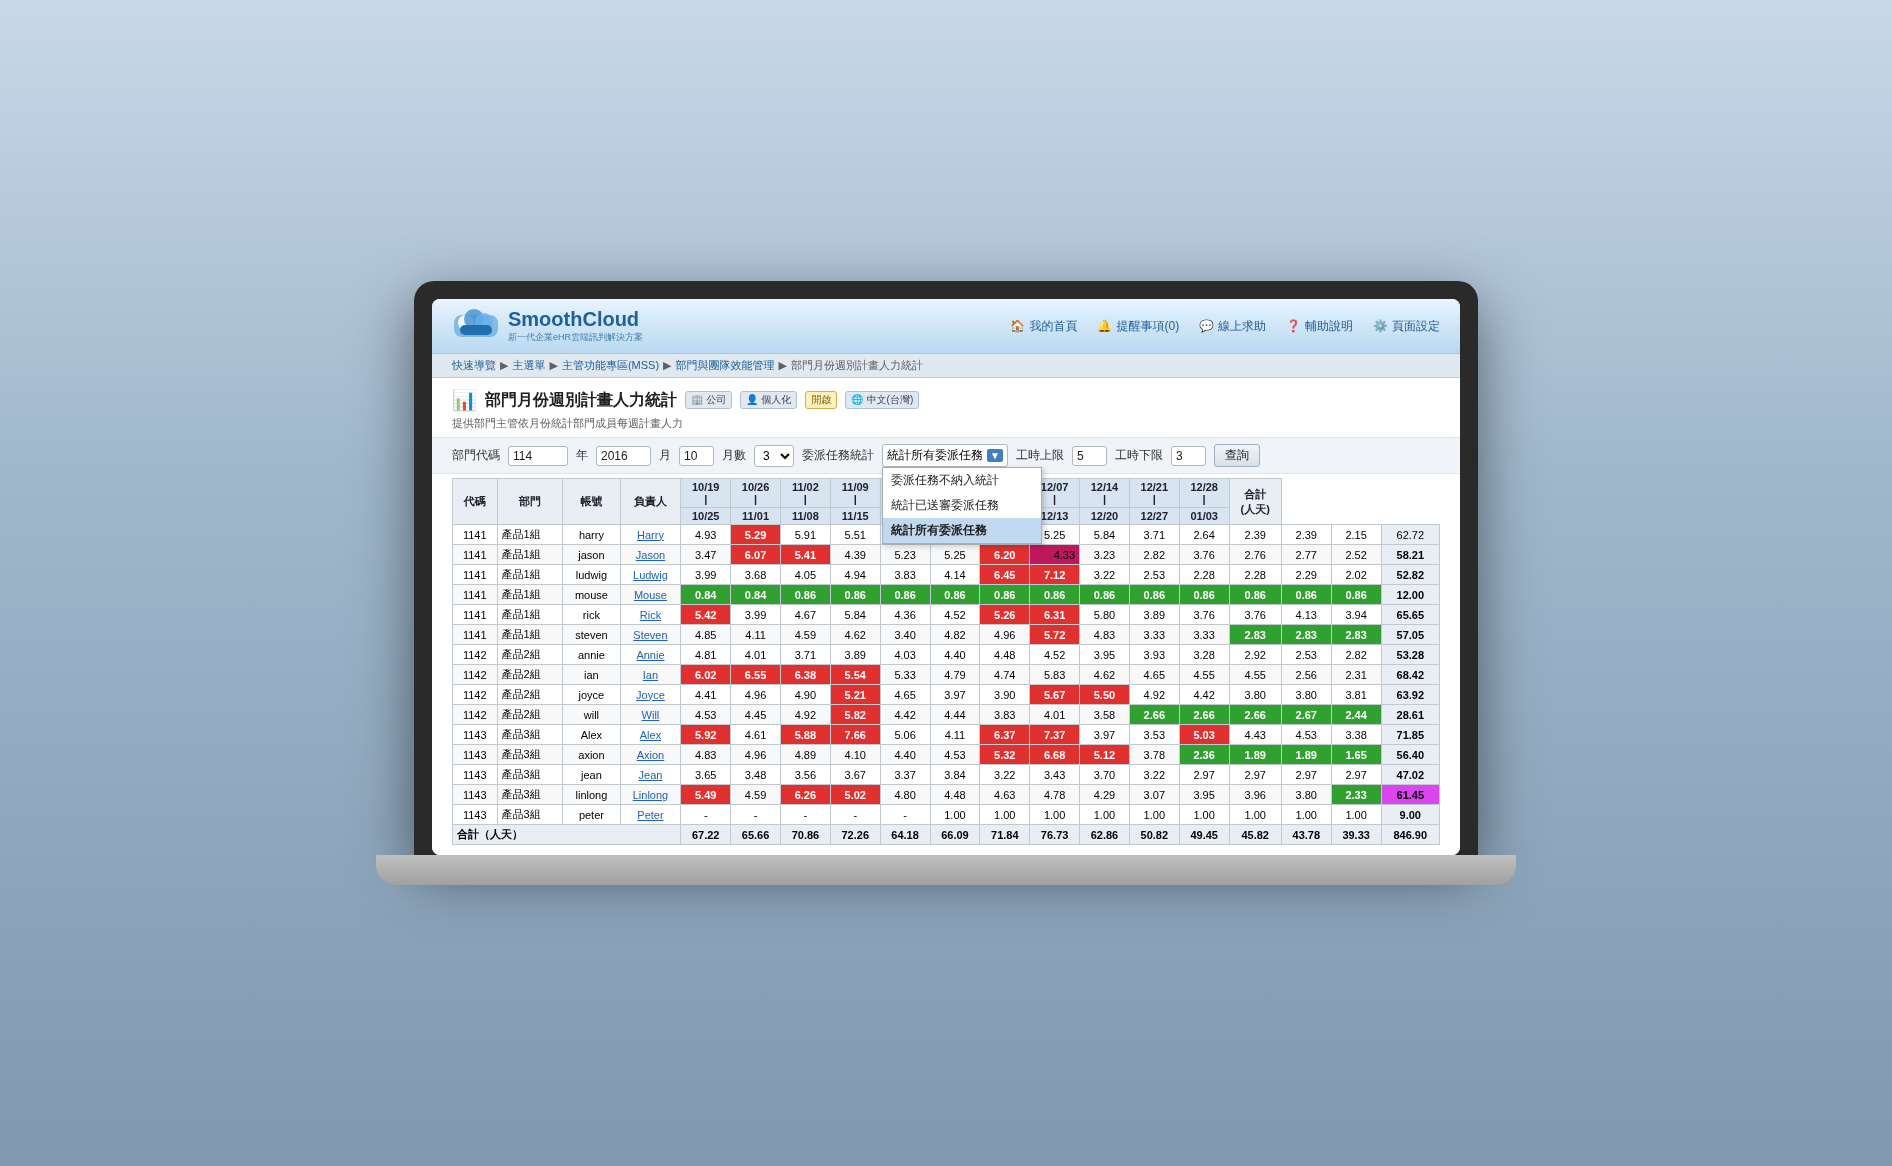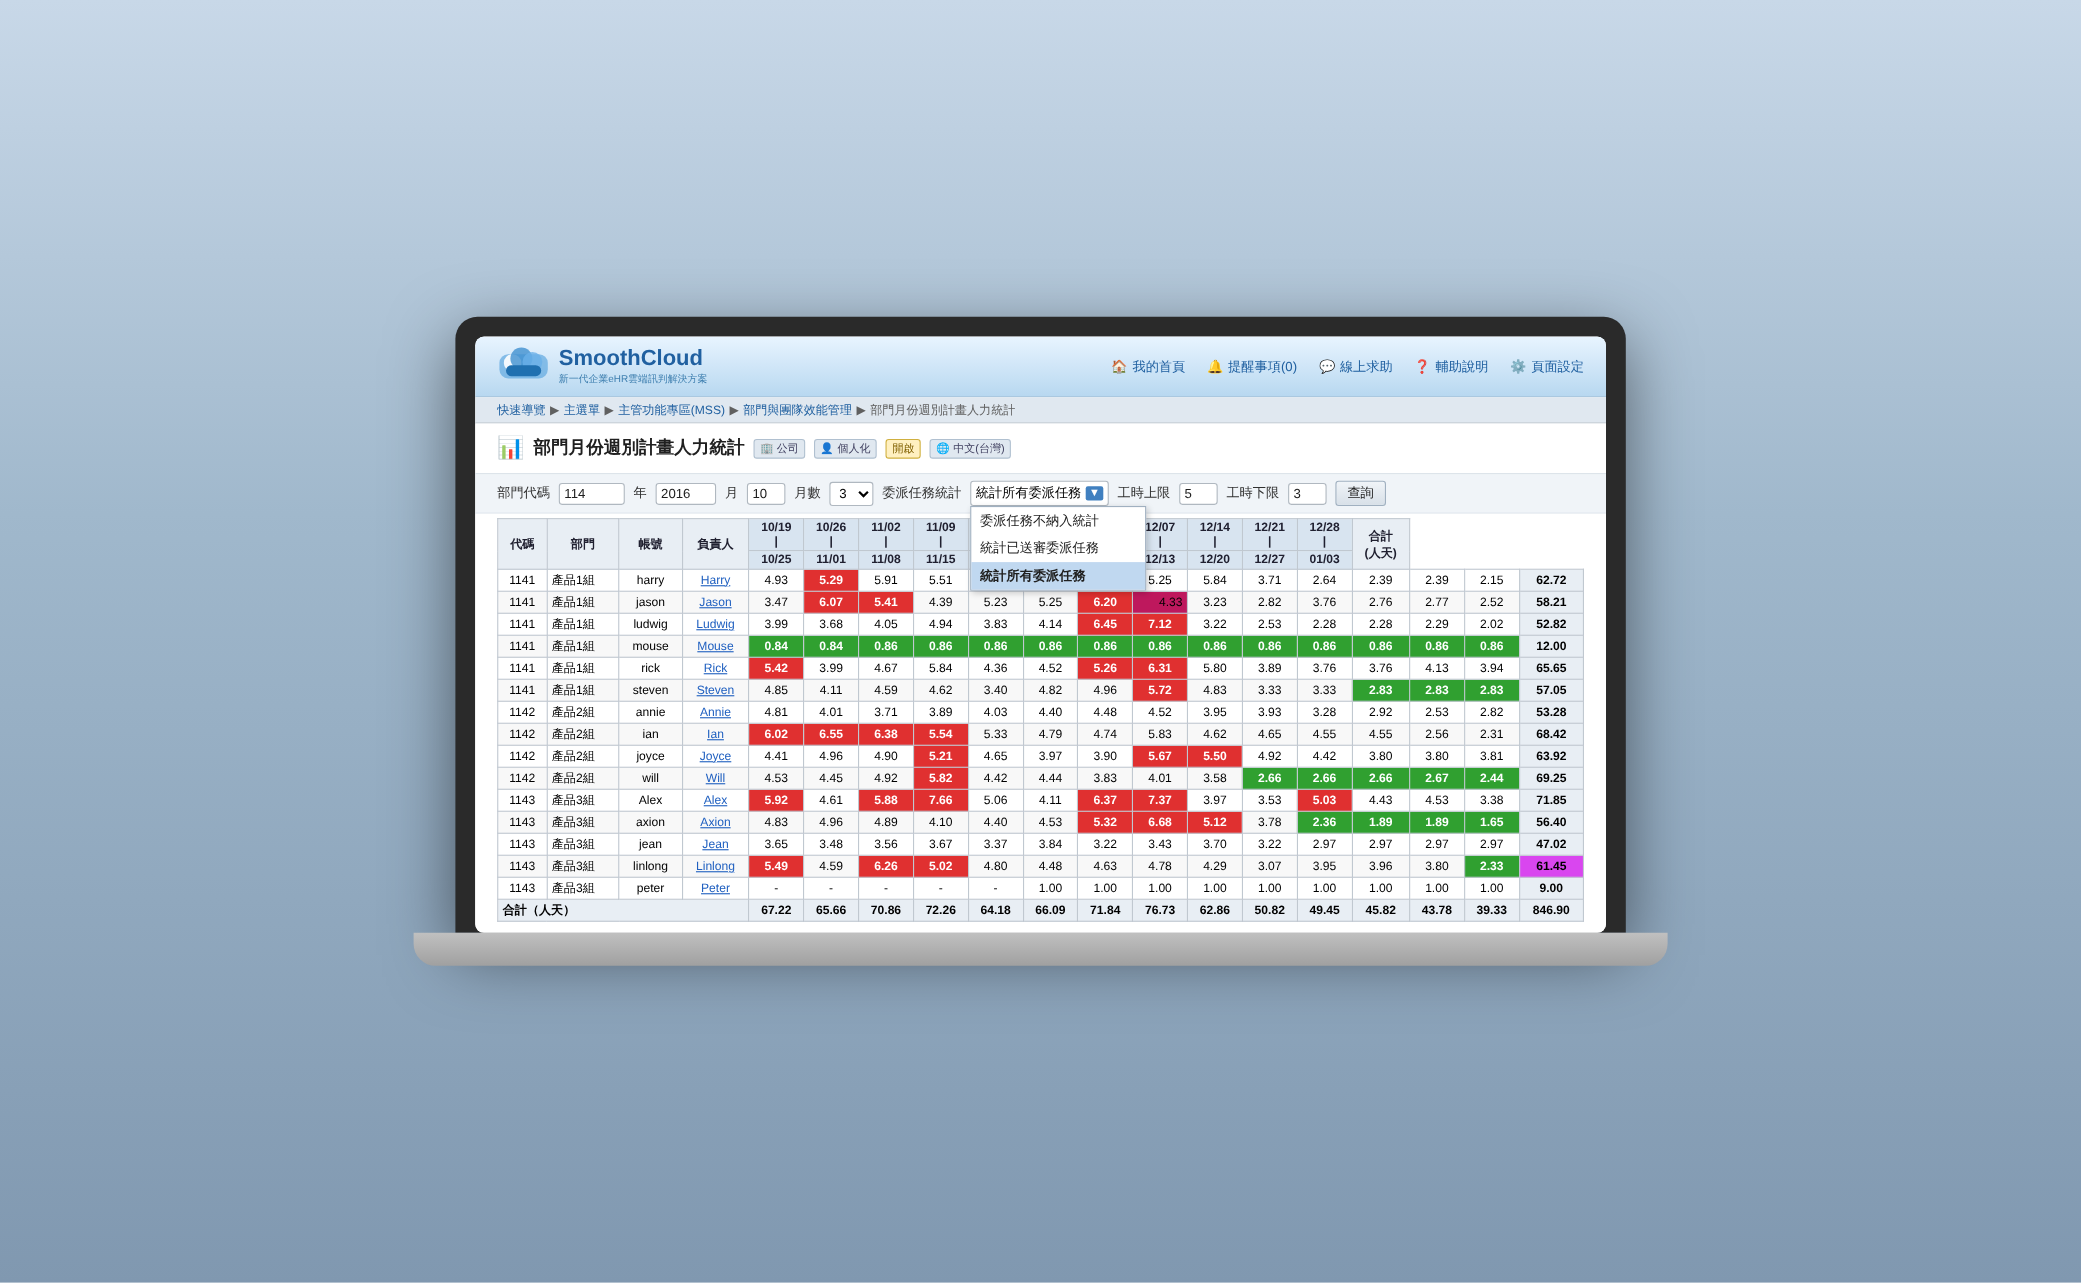--- a/index.html
+++ b/index.html
@@ -298,20 +298,21 @@
 
       <div class="page-header">
         <div class="page-title-row">
           <span style="font-size:20px;">📊</span>
           <span class="page-title">部門月份週別計畫人力統計</span>
           <span class="tag">🏢 公司</span>
           <span class="tag">👤 個人化</span>
           <span class="tag tag-open">開啟</span>
           <span class="tag">🌐 中文(台灣)</span>
         </div>
+        <div class="page-subtitle">提供部門主管依月份統計部門成員每週計畫人力</div>
       </div>
 
       <div class="controls">
         <div class="controls-row">
           <span class="ctrl-label">部門代碼</span>
           <input class="ctrl-input" style="width: 60px;" value="114">
           <span class="ctrl-label">年</span>
           <input class="ctrl-input" style="width: 55px;" value="2016">
           <span class="ctrl-label">月</span>
           <input class="ctrl-input" style="width: 35px;" value="10">
@@ -387,21 +388,21 @@
                 <td class="" style="background:#fff;">5.90</td>
                 <td class="" style="background:#fff;">5.67</td>
                 <td class="" style="background:#fff;">5.14</td>
                 <td class="" style="background:#fff;">5.25</td>
                 <td class="" style="background:#fff;">5.84</td>
                 <td class="" style="background:#fff;">3.71</td>
                 <td class="" style="background:#fff;">2.64</td>
                 <td class="" style="background:#fff;">2.39</td>
                 <td class="" style="background:#fff;">2.39</td>
                 <td class="" style="background:#fff;">2.15</td>
-                <td style="background:#e8eef4;font-weight:bold;">62.72</td>
+                <td style="background:#e8eef4;font-weight:normal;">62.72</td>
               </tr>
               <tr>
                 <td style="background:#f8f8f8;">1141</td>
                 <td class="left-align" style="background:#f8f8f8;">產品1組</td>
                 <td style="background:#f8f8f8;">jason</td>
                 <td class="name-link" style="background:#f8f8f8;">Jason</td>
                 <td class="" style="background:#f8f8f8;">3.47</td>
                 <td class="cell-red" style="">6.07</td>
                 <td class="cell-red" style="">5.41</td>
                 <td class="" style="background:#f8f8f8;">4.39</td>
@@ -576,21 +577,21 @@
                 <td class="" style="background:#f8f8f8;">4.42</td>
                 <td class="" style="background:#f8f8f8;">4.44</td>
                 <td class="" style="background:#f8f8f8;">3.83</td>
                 <td class="" style="background:#f8f8f8;">4.01</td>
                 <td class="" style="background:#f8f8f8;">3.58</td>
                 <td class="cell-green" style="">2.66</td>
                 <td class="cell-green" style="">2.66</td>
                 <td class="cell-green" style="">2.66</td>
                 <td class="cell-green" style="">2.67</td>
                 <td class="cell-green" style="">2.44</td>
-                <td style="background:#e8eef4;font-weight:bold;">69.25</td>
+                <td style="background:#e8eef4;font-weight:bold;">28.61</td>
               </tr>
               <tr>
                 <td style="background:#fff;">1143</td>
                 <td class="left-align" style="background:#fff;">產品3組</td>
                 <td style="background:#fff;">Alex</td>
                 <td class="name-link" style="background:#fff;">Alex</td>
                 <td class="cell-red" style="">5.92</td>
                 <td class="" style="background:#fff;">4.61</td>
                 <td class="cell-red" style="">5.88</td>
                 <td class="cell-red" style="">7.66</td>

